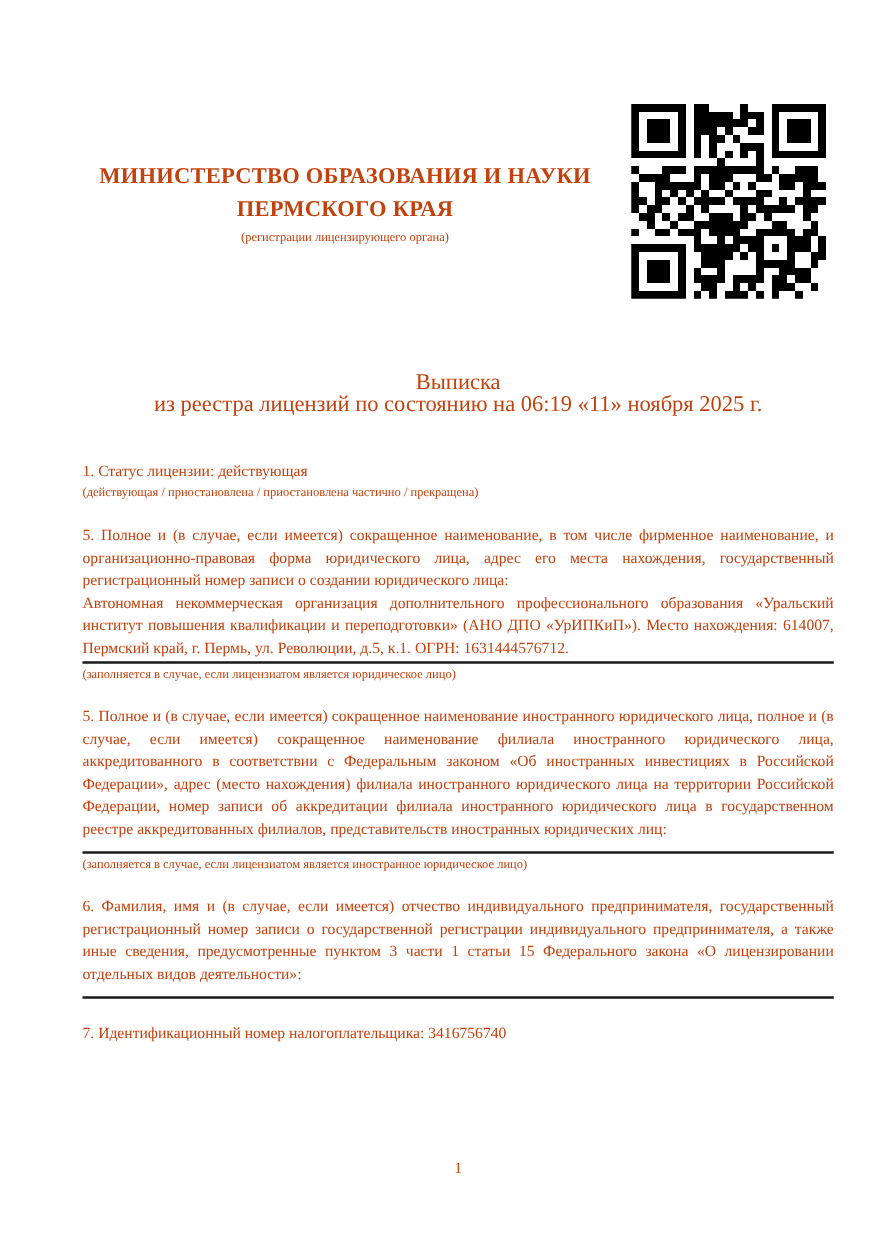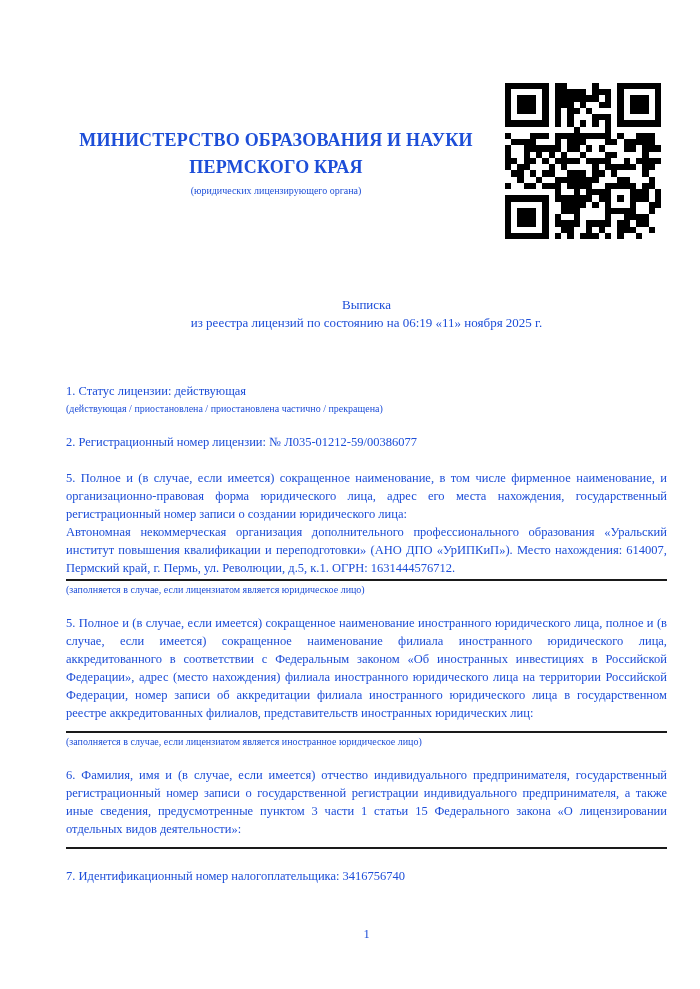--- a/index.html
+++ b/index.html
@@ -1,21 +1,21 @@
 <!DOCTYPE html>
 <html><head>
 <meta charset="utf-8">
 <style>
   html, body { margin: 0; padding: 0; background: #e8e8e8; }
   .page {
     position: relative;
     width: 700px;
     height: 989px;
     background: #ffffff;
-    color: #1d4ed8;
+    color: #c2410c;
     font-family: "Liberation Serif", "DejaVu Serif", serif;
     overflow: hidden;
     margin: 0 auto;
   }
   .ministry {
     position: absolute;
     top: 127px;
     left: 59px;
     width: 434px;
     text-align: center;
@@ -40,25 +40,25 @@
     height: 156px;
   }
   .content {
     position: absolute;
     top: 296px;
     left: 66px;
     width: 601px;
   }
   .doc-title {
     text-align: center;
-    font-size: 13px;
+    font-size: 18px;
     line-height: 18px;
     font-family: Liberation Serif, serif;
   }
-  .items { margin-top: 50px; }
+  .items { margin-top: 36px; }
   .item {
     font-size: 12.5px;
     line-height: 18px;
     margin-bottom: 18px;
   }
   .item-text { text-align: left; }
   .item-text.justify { text-align: justify; text-justify: inter-word; }
   .rule {
     height: 0;
     border-bottom: 2px solid #1a1a1a;
@@ -82,21 +82,21 @@
   }
 </style>
 </head>
 <body>
 
 <div class="page">
 
   <div class="ministry">
     <div class="ministry-line">МИНИСТЕРСТВО ОБРАЗОВАНИЯ И НАУКИ</div>
     <div class="ministry-line">ПЕРМСКОГО КРАЯ</div>
-    <div class="ministry-note">(юридических лицензирующего органа)</div>
+    <div class="ministry-note">(регистрации лицензирующего органа)</div>
   </div>
 
   <div class="qr"><svg xmlns="http://www.w3.org/2000/svg" width="156" height="156" viewBox="0 0 25 25" shape-rendering="crispEdges">
         <rect width="25" height="25" fill="#ffffff"></rect>
         <path fill="#000000" d="M0 0h1v1h-1zM1 0h1v1h-1zM2 0h1v1h-1zM3 0h1v1h-1zM4 0h1v1h-1zM5 0h1v1h-1zM6 0h1v1h-1zM8 0h1v1h-1zM9 0h1v1h-1zM14 0h1v1h-1zM18 0h1v1h-1zM19 0h1v1h-1zM20 0h1v1h-1zM21 0h1v1h-1zM22 0h1v1h-1zM23 0h1v1h-1zM24 0h1v1h-1zM0 1h1v1h-1zM6 1h1v1h-1zM8 1h1v1h-1zM9 1h1v1h-1zM10 1h1v1h-1zM11 1h1v1h-1zM12 1h1v1h-1zM14 1h1v1h-1zM15 1h1v1h-1zM16 1h1v1h-1zM18 1h1v1h-1zM24 1h1v1h-1zM0 2h1v1h-1zM2 2h1v1h-1zM3 2h1v1h-1zM4 2h1v1h-1zM6 2h1v1h-1zM8 2h1v1h-1zM9 2h1v1h-1zM10 2h1v1h-1zM11 2h1v1h-1zM12 2h1v1h-1zM13 2h1v1h-1zM14 2h1v1h-1zM16 2h1v1h-1zM18 2h1v1h-1zM20 2h1v1h-1zM21 2h1v1h-1zM22 2h1v1h-1zM24 2h1v1h-1zM0 3h1v1h-1zM2 3h1v1h-1zM3 3h1v1h-1zM4 3h1v1h-1zM6 3h1v1h-1zM8 3h1v1h-1zM9 3h1v1h-1zM10 3h1v1h-1zM12 3h1v1h-1zM15 3h1v1h-1zM16 3h1v1h-1zM18 3h1v1h-1zM20 3h1v1h-1zM21 3h1v1h-1zM22 3h1v1h-1zM24 3h1v1h-1zM0 4h1v1h-1zM2 4h1v1h-1zM3 4h1v1h-1zM4 4h1v1h-1zM6 4h1v1h-1zM8 4h1v1h-1zM10 4h1v1h-1zM11 4h1v1h-1zM13 4h1v1h-1zM18 4h1v1h-1zM20 4h1v1h-1zM21 4h1v1h-1zM22 4h1v1h-1zM24 4h1v1h-1zM0 5h1v1h-1zM6 5h1v1h-1zM8 5h1v1h-1zM10 5h1v1h-1zM14 5h1v1h-1zM15 5h1v1h-1zM16 5h1v1h-1zM18 5h1v1h-1zM24 5h1v1h-1zM0 6h1v1h-1zM1 6h1v1h-1zM2 6h1v1h-1zM3 6h1v1h-1zM4 6h1v1h-1zM5 6h1v1h-1zM6 6h1v1h-1zM8 6h1v1h-1zM10 6h1v1h-1zM12 6h1v1h-1zM14 6h1v1h-1zM16 6h1v1h-1zM18 6h1v1h-1zM19 6h1v1h-1zM20 6h1v1h-1zM21 6h1v1h-1zM22 6h1v1h-1zM23 6h1v1h-1zM24 6h1v1h-1zM11 7h1v1h-1zM16 7h1v1h-1zM0 8h1v1h-1zM4 8h1v1h-1zM5 8h1v1h-1zM6 8h1v1h-1zM8 8h1v1h-1zM9 8h1v1h-1zM10 8h1v1h-1zM11 8h1v1h-1zM12 8h1v1h-1zM13 8h1v1h-1zM14 8h1v1h-1zM15 8h1v1h-1zM16 8h1v1h-1zM18 8h1v1h-1zM21 8h1v1h-1zM22 8h1v1h-1zM23 8h1v1h-1zM1 9h1v1h-1zM2 9h1v1h-1zM3 9h1v1h-1zM4 9h1v1h-1zM8 9h1v1h-1zM10 9h1v1h-1zM11 9h1v1h-1zM12 9h1v1h-1zM16 9h1v1h-1zM17 9h1v1h-1zM19 9h1v1h-1zM20 9h1v1h-1zM21 9h1v1h-1zM22 9h1v1h-1zM23 9h1v1h-1zM0 10h1v1h-1zM3 10h1v1h-1zM4 10h1v1h-1zM5 10h1v1h-1zM6 10h1v1h-1zM7 10h1v1h-1zM8 10h1v1h-1zM10 10h1v1h-1zM11 10h1v1h-1zM13 10h1v1h-1zM15 10h1v1h-1zM19 10h1v1h-1zM20 10h1v1h-1zM22 10h1v1h-1zM23 10h1v1h-1zM24 10h1v1h-1zM0 11h1v1h-1zM3 11h1v1h-1zM5 11h1v1h-1zM7 11h1v1h-1zM9 11h1v1h-1zM12 11h1v1h-1zM16 11h1v1h-1zM17 11h1v1h-1zM22 11h1v1h-1zM0 12h1v1h-1zM1 12h1v1h-1zM3 12h1v1h-1zM4 12h1v1h-1zM6 12h1v1h-1zM8 12h1v1h-1zM9 12h1v1h-1zM10 12h1v1h-1zM11 12h1v1h-1zM13 12h1v1h-1zM14 12h1v1h-1zM15 12h1v1h-1zM16 12h1v1h-1zM19 12h1v1h-1zM21 12h1v1h-1zM22 12h1v1h-1zM23 12h1v1h-1zM24 12h1v1h-1zM0 13h1v1h-1zM2 13h1v1h-1zM3 13h1v1h-1zM7 13h1v1h-1zM9 13h1v1h-1zM14 13h1v1h-1zM16 13h1v1h-1zM17 13h1v1h-1zM18 13h1v1h-1zM19 13h1v1h-1zM20 13h1v1h-1zM22 13h1v1h-1zM23 13h1v1h-1zM1 14h1v1h-1zM2 14h1v1h-1zM4 14h1v1h-1zM6 14h1v1h-1zM7 14h1v1h-1zM10 14h1v1h-1zM11 14h1v1h-1zM12 14h1v1h-1zM14 14h1v1h-1zM15 14h1v1h-1zM17 14h1v1h-1zM22 14h1v1h-1zM2 15h1v1h-1zM5 15h1v1h-1zM8 15h1v1h-1zM9 15h1v1h-1zM10 15h1v1h-1zM11 15h1v1h-1zM12 15h1v1h-1zM13 15h1v1h-1zM14 15h1v1h-1zM18 15h1v1h-1zM19 15h1v1h-1zM23 15h1v1h-1zM0 16h1v1h-1zM3 16h1v1h-1zM4 16h1v1h-1zM6 16h1v1h-1zM7 16h1v1h-1zM8 16h1v1h-1zM10 16h1v1h-1zM11 16h1v1h-1zM12 16h1v1h-1zM13 16h1v1h-1zM16 16h1v1h-1zM17 16h1v1h-1zM18 16h1v1h-1zM19 16h1v1h-1zM20 16h1v1h-1zM22 16h1v1h-1zM23 16h1v1h-1zM8 17h1v1h-1zM11 17h1v1h-1zM13 17h1v1h-1zM14 17h1v1h-1zM15 17h1v1h-1zM16 17h1v1h-1zM20 17h1v1h-1zM21 17h1v1h-1zM22 17h1v1h-1zM24 17h1v1h-1zM0 18h1v1h-1zM1 18h1v1h-1zM2 18h1v1h-1zM3 18h1v1h-1zM4 18h1v1h-1zM5 18h1v1h-1zM6 18h1v1h-1zM8 18h1v1h-1zM9 18h1v1h-1zM10 18h1v1h-1zM11 18h1v1h-1zM12 18h1v1h-1zM13 18h1v1h-1zM15 18h1v1h-1zM16 18h1v1h-1zM18 18h1v1h-1zM20 18h1v1h-1zM21 18h1v1h-1zM22 18h1v1h-1zM24 18h1v1h-1zM0 19h1v1h-1zM6 19h1v1h-1zM9 19h1v1h-1zM10 19h1v1h-1zM11 19h1v1h-1zM12 19h1v1h-1zM14 19h1v1h-1zM16 19h1v1h-1zM20 19h1v1h-1zM23 19h1v1h-1zM24 19h1v1h-1zM0 20h1v1h-1zM2 20h1v1h-1zM3 20h1v1h-1zM4 20h1v1h-1zM6 20h1v1h-1zM9 20h1v1h-1zM10 20h1v1h-1zM11 20h1v1h-1zM16 20h1v1h-1zM17 20h1v1h-1zM18 20h1v1h-1zM19 20h1v1h-1zM20 20h1v1h-1zM23 20h1v1h-1zM0 21h1v1h-1zM2 21h1v1h-1zM3 21h1v1h-1zM4 21h1v1h-1zM6 21h1v1h-1zM8 21h1v1h-1zM11 21h1v1h-1zM16 21h1v1h-1zM19 21h1v1h-1zM20 21h1v1h-1zM21 21h1v1h-1zM22 21h1v1h-1zM0 22h1v1h-1zM2 22h1v1h-1zM3 22h1v1h-1zM4 22h1v1h-1zM6 22h1v1h-1zM8 22h1v1h-1zM9 22h1v1h-1zM10 22h1v1h-1zM11 22h1v1h-1zM13 22h1v1h-1zM14 22h1v1h-1zM15 22h1v1h-1zM16 22h1v1h-1zM18 22h1v1h-1zM19 22h1v1h-1zM21 22h1v1h-1zM22 22h1v1h-1zM0 23h1v1h-1zM6 23h1v1h-1zM9 23h1v1h-1zM10 23h1v1h-1zM13 23h1v1h-1zM15 23h1v1h-1zM18 23h1v1h-1zM19 23h1v1h-1zM20 23h1v1h-1zM23 23h1v1h-1zM0 24h1v1h-1zM1 24h1v1h-1zM2 24h1v1h-1zM3 24h1v1h-1zM4 24h1v1h-1zM5 24h1v1h-1zM6 24h1v1h-1zM8 24h1v1h-1zM10 24h1v1h-1zM12 24h1v1h-1zM13 24h1v1h-1zM14 24h1v1h-1zM16 24h1v1h-1zM18 24h1v1h-1zM21 24h1v1h-1z"></path>
       </svg></div>
 
   <div class="content">
 
     <div class="doc-title">
@@ -104,23 +104,20 @@
       <div>из реестра лицензий по состоянию на 06:19 «11» ноября 2025 г.</div>
     </div>
 
     <div class="items">
 
       <div class="item">
         <div class="item-text">1. Статус лицензии: действующая</div>
         <div class="field-note">(действующая / приостановлена / приостановлена частично / прекращена)</div>
       </div>
 
-      <div class="item">
-        <div class="item-text">2. Регистрационный номер лицензии: № Л035-01212-59/00386077</div>
-      </div>
 
 
       <div class="item">
         <div class="item-text justify">5. Полное и (в случае, если имеется) сокращенное наименование, в том числе фирменное наименование, и организационно-правовая форма юридического лица, адрес его места нахождения, государственный регистрационный номер записи о создании юридического лица:</div>
         <div class="item-text justify">Автономная некоммерческая организация дополнительного профессионального образования «Уральский институт повышения квалификации и переподготовки» (АНО ДПО «УрИПКиП»). Место нахождения: 614007, Пермский край, г. Пермь, ул. Революции, д.5, к.1. ОГРН: 1631444576712.</div>
         <div class="rule"></div>
         <div class="field-note">(заполняется в случае, если лицензиатом является юридическое лицо)</div>
       </div>
 
       <div class="item">

